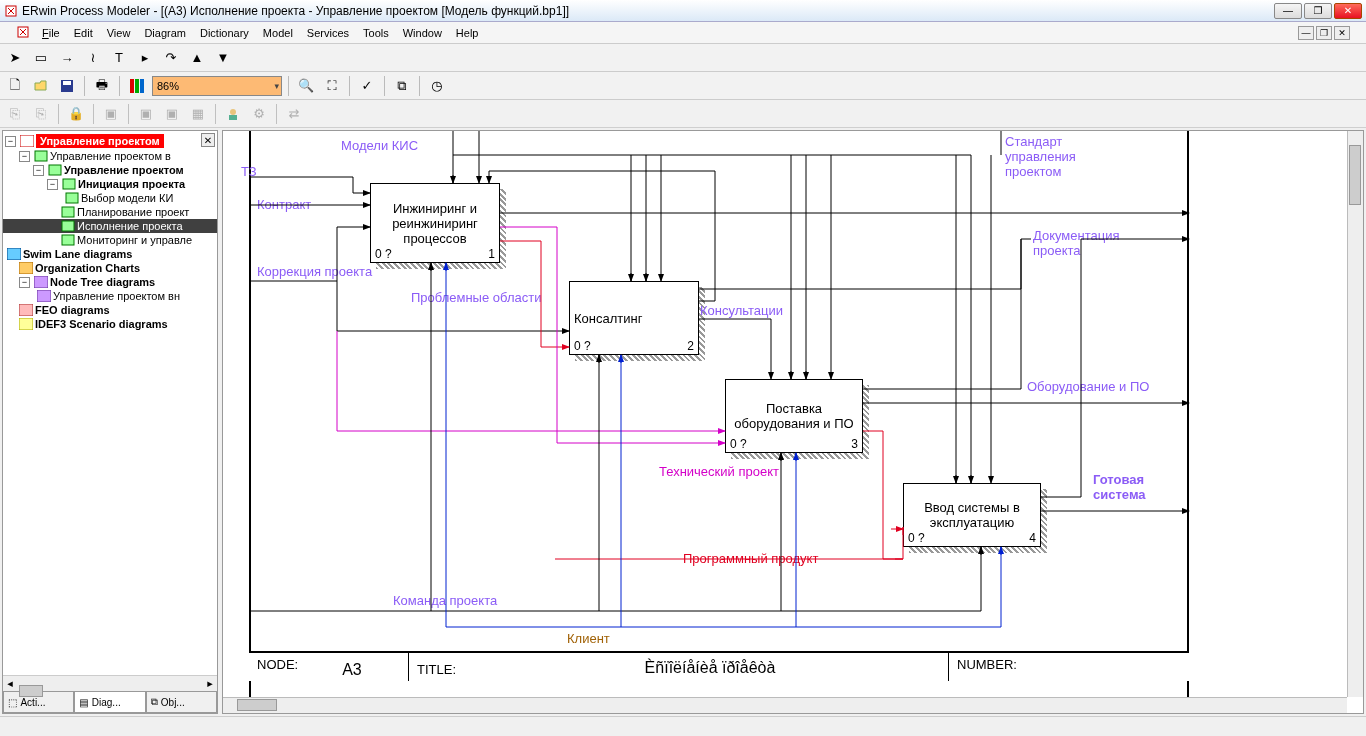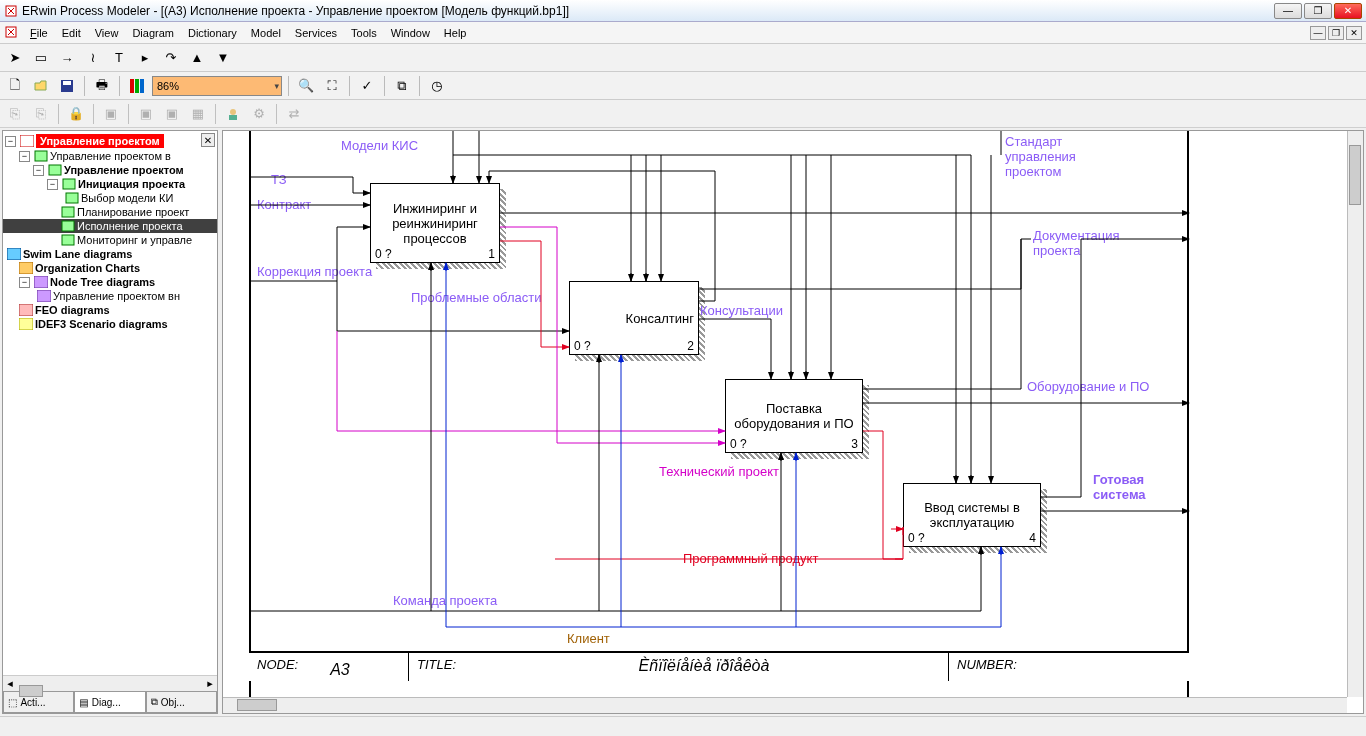--- a/index.html
+++ b/index.html
@@ -3,21 +3,21 @@
 <meta charset="utf-8">
 <style>
 * { box-sizing: border-box; margin: 0; padding: 0; }
 body { font-family: "Tahoma", sans-serif; font-size: 11px; background: #f0f0f0; overflow: hidden; }
 .titlebar { height: 22px; background: linear-gradient(#fff, #dbe9f7); display: flex; align-items: center; padding: 0 4px; border-bottom: 1px solid #aac; }
 .titlebar .icon { width: 14px; height: 14px; margin-right: 4px; }
 .titlebar .title { flex: 1; color: #000; font-size: 12px; }
 .win-btns { display: flex; gap: 2px; }
 .win-btn { width: 28px; height: 16px; border: 1px solid #888; background: linear-gradient(#f5f5f5,#dcdcdc); font-size: 10px; display: flex; align-items: center; justify-content: center; border-radius: 2px; }
 .win-btn.close { background: linear-gradient(#ff6b5b,#e81123); color: #fff; border-color: #a40; }
-.menubar { height: 22px; background: #f5f5f5; border-bottom: 1px solid #ccc; display: flex; align-items: center; padding: 0 4px; gap: 2px; }
+.menubar { height: 22px; background: #f5f5f5; border-bottom: 1px solid #ccc; display: flex; align-items: center; padding: 0 16px; gap: 2px; }
 .menubar .mitem { padding: 2px 6px; cursor: default; }
 .menubar .mitem u { text-decoration: underline; }
 .menubar .spacer { flex: 1; }
 .menubar .mdi-btns { display: flex; gap: 2px; }
 .menubar .mdi-btn { width: 16px; height: 14px; border: 1px solid #999; background: #eee; font-size: 9px; display:flex;align-items:center;justify-content:center; }
 .toolbar { height: 28px; background: #f2f2f2; border-bottom: 1px solid #ccc; display: flex; align-items: center; padding: 2px 4px; gap: 4px; }
 .tbtn { width: 22px; height: 22px; border: 1px solid transparent; display: flex; align-items: center; justify-content: center; font-size: 13px; }
 .tsep { width: 1px; height: 20px; background: #bbb; margin: 0 2px; }
 .zoom-box { width: 130px; height: 20px; border: 1px solid #888; background: #fdba74; display:flex; align-items:center; padding: 0 4px; font-size: 11px; position:relative;}
 .zoom-box::after { content:"▾"; position:absolute; right:2px; font-size:9px; color:#444;}
@@ -30,32 +30,32 @@
 .tree .root-hl { background: #f00; color: #fff; font-weight: bold; padding: 1px 4px; }
 .tree .sel { background: #404040; color: #fff; }
 .tree .bold { font-weight: bold; }
 .side-scroll { height: 16px; background:#eee; border-top:1px solid #ccc; display:flex; align-items:center;}
 .side-tabs { display:flex; border-top:1px solid #999; height: 22px; }
 .side-tab { flex:1; border:1px solid #999; border-top:none; padding:2px 4px; font-size:10px; background:#f0f0f0; display:flex;align-items:center;gap:3px; overflow:hidden;}
 .side-tab.active { background:#fff; }
 .canvas-wrap { flex:1; margin:2px; border:1px solid #999; background:#fff; position:relative; overflow:hidden; }
 .canvas { position:absolute; left: 8px; top: 0; width: 1120px; height: 680px; }
 .diagram-border { position:absolute; border: 2px solid #000; }
-.activity { position:absolute; background:#fff; border:1.5px solid #000; font-size:13px; text-align:center; display:flex; align-items:center; justify-content:flex-end; padding:4px; }
+.activity { position:absolute; background:#fff; border:1.5px solid #000; font-size:13px; text-align:center; display:flex; align-items:center; justify-content:flex-start; padding:4px; }
 .activity-shadow { position:absolute; background: repeating-linear-gradient(45deg, #999 0 2px, #fff 2px 4px); }
 .act-corner { position:absolute; bottom:1px; font-size:12px; }
 .act-corner.l { left:4px; }
 .act-corner.r { right:4px; }
 .lbl { position:absolute; font-size:13px; color:#8b5cf6; white-space:nowrap; }
 .lbl.blue { color: #a16207; }
 .lbl.red { color: #e00020; }
 .lbl.magenta { color: #d400c8; }
 svg.arrows { position:absolute; left:0; top:0; width:100%; height:100%; pointer-events:none; }
 .footer-strip { position:absolute; bottom:0; left:0; right:0; height: 30px; border-top:2px solid #000; display:flex; font-size:13px; background:#fff;}
-.footer-cell { border-right: 1px solid #000; padding: 4px 8px; display:flex; align-items:flex-start; gap: 12px; font-style: italic;}
+.footer-cell { border-right: 1px solid #000; padding: 4px 8px; display:flex; align-items:flex-start; gap: 24px;}
 .hscroll { position:absolute; bottom:0; left:0; right:16px; height:16px; background:#eee; border-top:1px solid #bbb;}
 .vscroll { position:absolute; top:0; right:0; bottom:16px; width:16px; background:#eee; border-left:1px solid #bbb;}
 .sb-thumb { background:#cdcdcd; border:1px solid #999; position:absolute; }
 .close-x { position:absolute; top:2px; right:2px; width:14px;height:14px;font-size:10px;display:flex;align-items:center;justify-content:center;border:1px solid #888;background:#eee;}
 .app-icon-svg { display:inline-block; vertical-align:middle;}
 .statusbar { height:20px; background:#f0f0f0; border-top:1px solid #ccc;}
 </style>
 </head>
 <body>
 
@@ -315,21 +315,21 @@
       </div>
 
       <div class="activity-shadow" style="left:678px; top:358px; width:138px; height:64px;"></div>
       <div class="activity" style="left:672px; top:352px; width:138px; height:64px;">
         <span>Ввод системы в эксплуатацию</span>
         <span class="act-corner l">0 ?</span>
         <span class="act-corner r">4</span>
       </div>
 
       <div class="lbl" style="left:110px; top:7px;">Модели КИС</div>
-      <div class="lbl" style="left:40px; top:33px;margin-top:8px;">ТЗ</div>
+      <div class="lbl" style="left:10px; top:33px;">ТЗ</div>
       <div class="lbl" style="left:26px; top:66px;">Контракт</div>
       <div class="lbl" style="left:26px; top:133px; line-height:1.2;"><span>Коррекция проекта</span></div>
       <div class="lbl" style="left:774px; top:4px; line-height:1.15;">
         <span>Стандарт</span><br><span>управления</span><br><span>проектом</span>
       </div>
       <div class="lbl" style="left:180px; top:160px; line-height:1.15;">Проблемные области</div>
       <div class="lbl" style="left:469px; top:172px;">Консультации</div>
       <div class="lbl magenta" style="left:428px; top:334px; line-height:1.15;">Технический проект</div>
       <div class="lbl red" style="left:452px; top:420px;">Программный продукт</div>
       <div class="lbl" style="left:162px; top:462px;">Команда проекта</div>
@@ -409,21 +409,21 @@
         <path d="M390 232 V224" stroke="#0020d0" marker-end="url(#ahB)"></path>
         <path d="M565 330 V322" stroke="#0020d0" marker-end="url(#ahB)"></path>
         <path d="M770 424 V416" stroke="#0020d0" marker-end="url(#ahB)"></path>
       </svg>
 
       <div class="footer-strip" style="left:18px; width:940px; bottom:auto; top:520px;">
         <div class="footer-cell" style="width:160px;">
           <span>NODE:</span>
           <span style="font-size:16px; margin-left:20px; margin-top:4px;">A3</span>
         </div>
-        <div class="footer-cell" style="flex:1; justify-content:flex-start;">
+        <div class="footer-cell" style="flex:1; justify-content:flex-start;align-items:flex-end;">
           <span>TITLE:</span>
           <span style="flex:1; text-align:center; font-size:16px;">Èñïîëíåíèå ïðîåêòà</span>
         </div>
         <div class="footer-cell" style="width:240px; border-right:none;">
           <span>NUMBER:</span>
         </div>
       </div>
     </div>
 
     <div class="vscroll">

